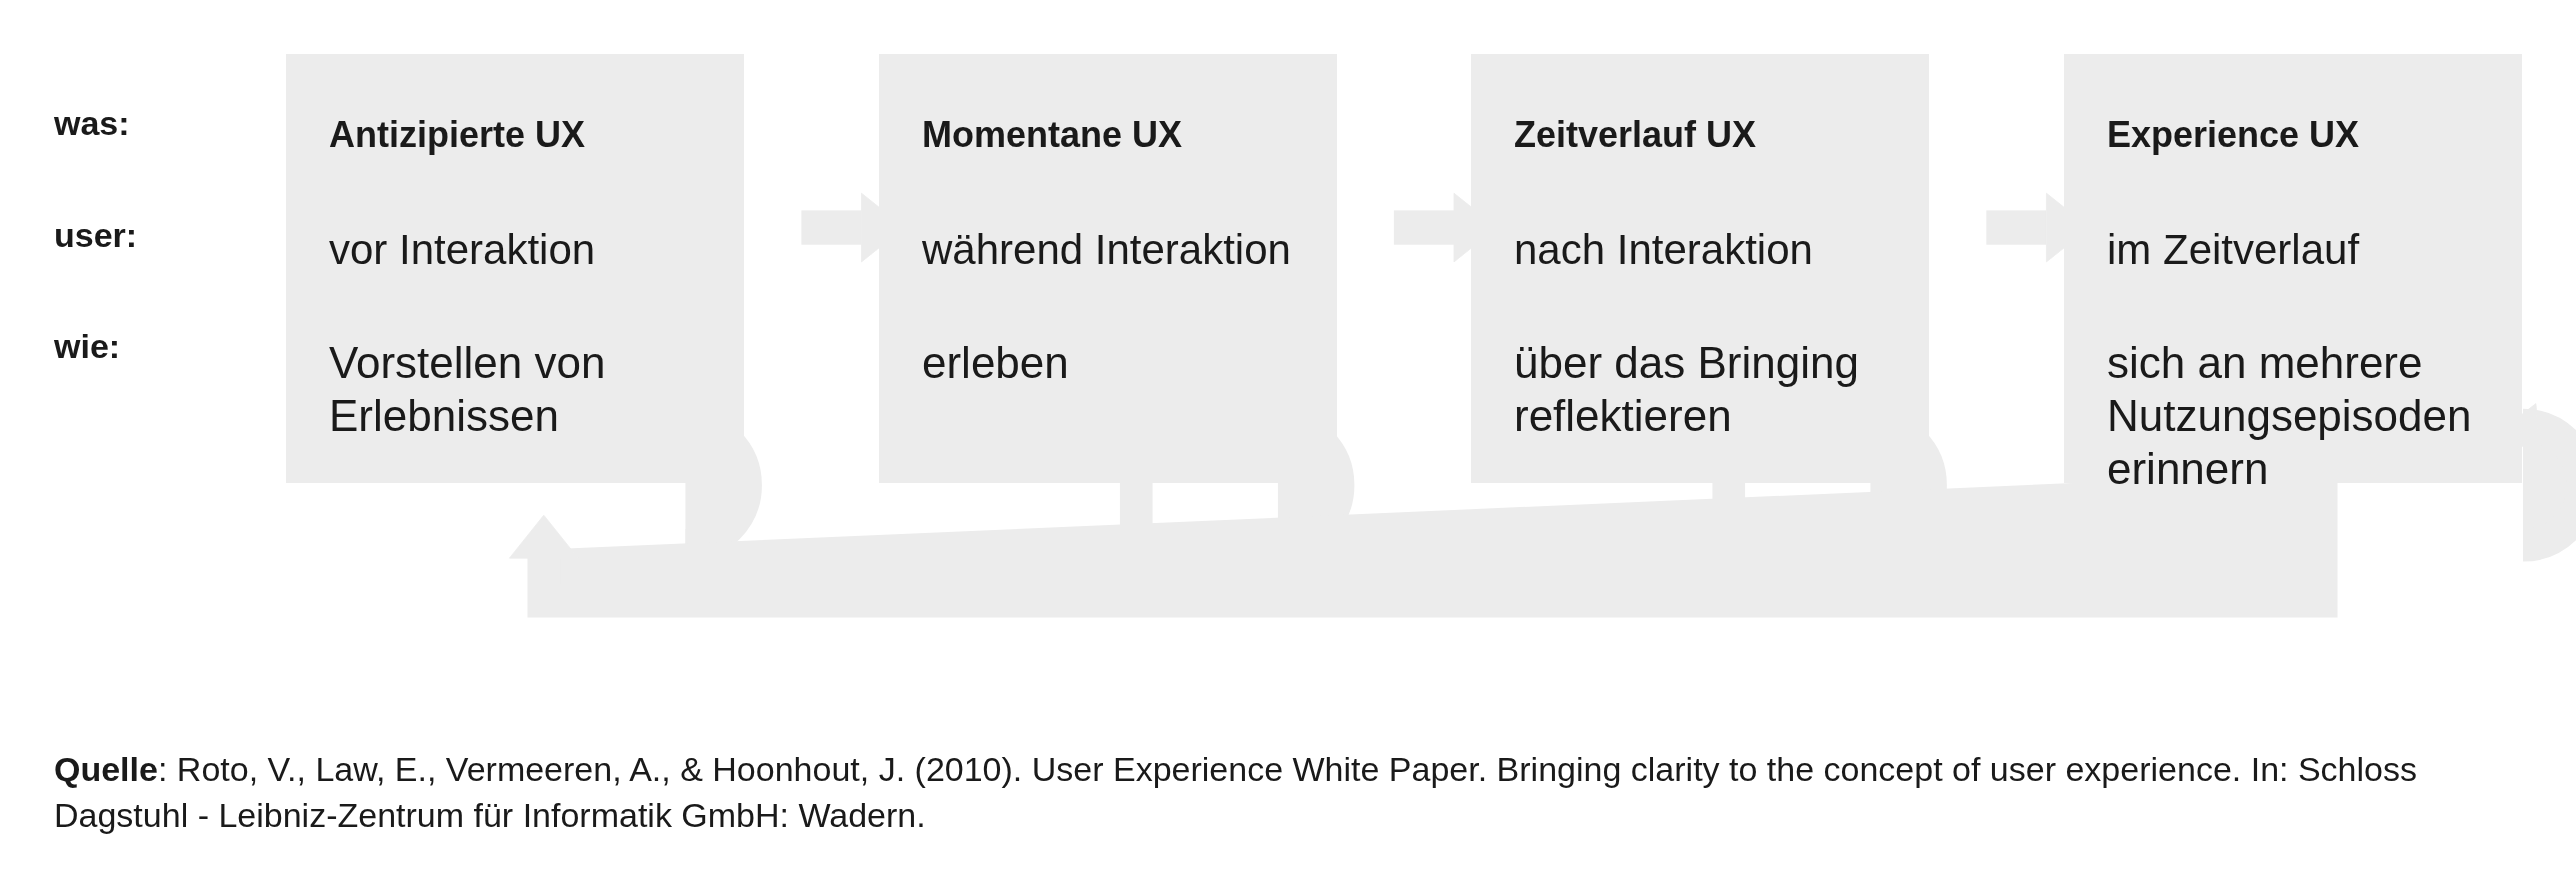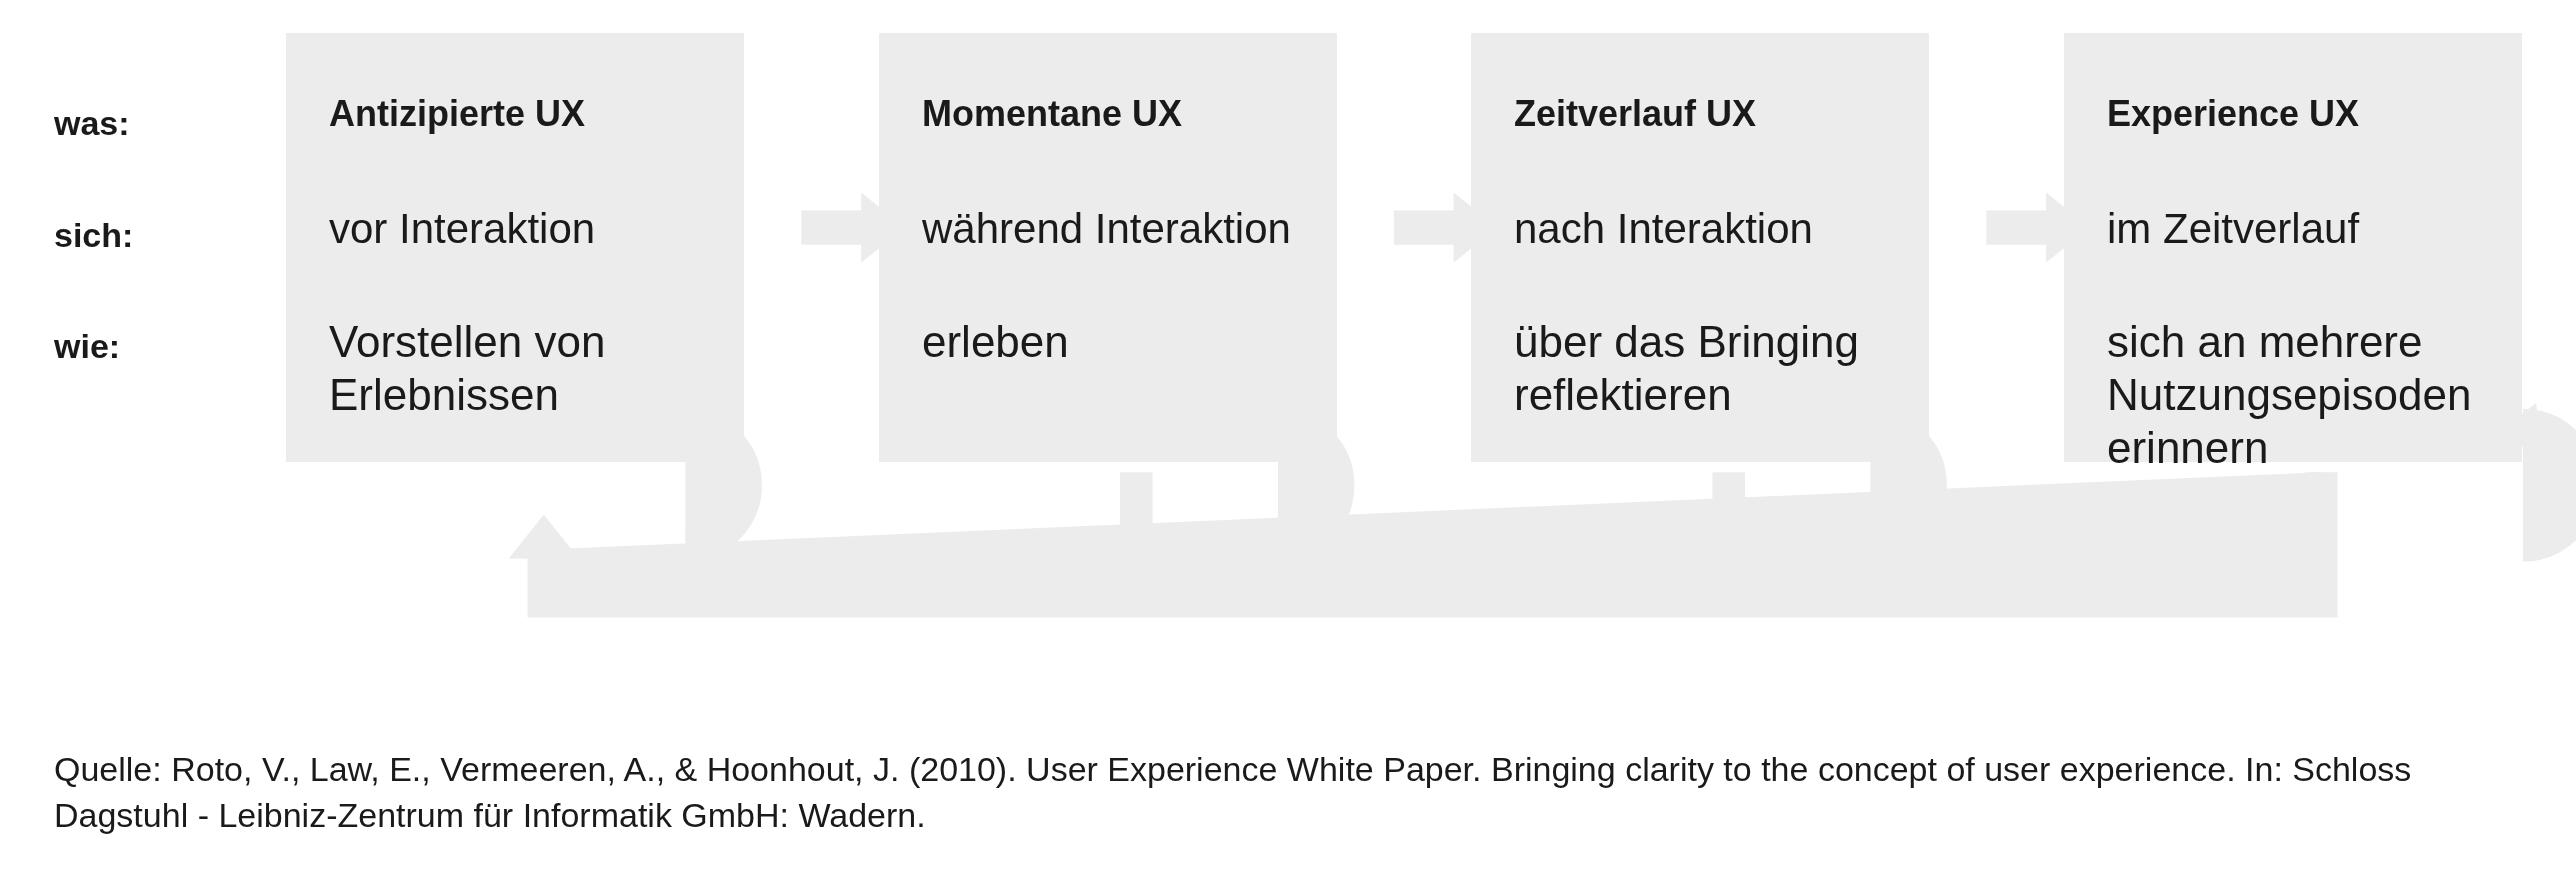--- a/index.html
+++ b/index.html
@@ -30,21 +30,21 @@
     color: #1a1a1a;
     line-height: 1.2;
   }
   .rowlabel.was  { position: absolute; top: 0px; }
   .rowlabel.wann { position: absolute; top: 112px; }
   .rowlabel.wie  { position: absolute; top: 223px; }
 
   
   .box {
     position: absolute;
-    top: 33px;
+    top: 54px;
     width: 458px;
     height: 429px;
     background: #ececec;
     box-sizing: border-box;
     padding: 34px 43px 34px 43px;
   }
   .box .title {
     position: absolute;
     top: 60px;
     left: 43px;
@@ -81,21 +81,21 @@
     position: absolute;
     left: 34px;
     right: 52px;
     top: 747px;
     font-size: 34px;
     line-height: 1.35;
     color: #1a1a1a;
     font-weight: 400;
   }
   .source .label {
-    font-weight: 400;
+    font-weight: 700;
   }
 
   
   svg.arrows {
     position: absolute;
     left: 0;
     top: 0;
     width: 2576px;
     height: 875px;
     pointer-events: none;
@@ -152,21 +152,21 @@
     <g>
       <path d="M 1300 550 L 1300 700" fill="none" stroke="#ececec" stroke-width="38"></path>
     </g>
     <g>
       <path d="M 1990 550 L 1990 700" fill="none" stroke="#ececec" stroke-width="38"></path>
     </g>
   </svg>
 
   <div class="rowlabels">
     <div class="rowlabel was">was:</div>
-    <div class="rowlabel wann">sich:</div>
+    <div class="rowlabel wann">user:</div>
     <div class="rowlabel wie">wie:</div>
   </div>
 
   <div class="box b0">
     <div class="title">Antizipierte UX</div>
     <div class="when">vor Interaktion</div>
     <div class="how">Vorstellen von Erlebnissen</div>
   </div>
   <div class="box b1">
     <div class="title">Momentane UX</div>

